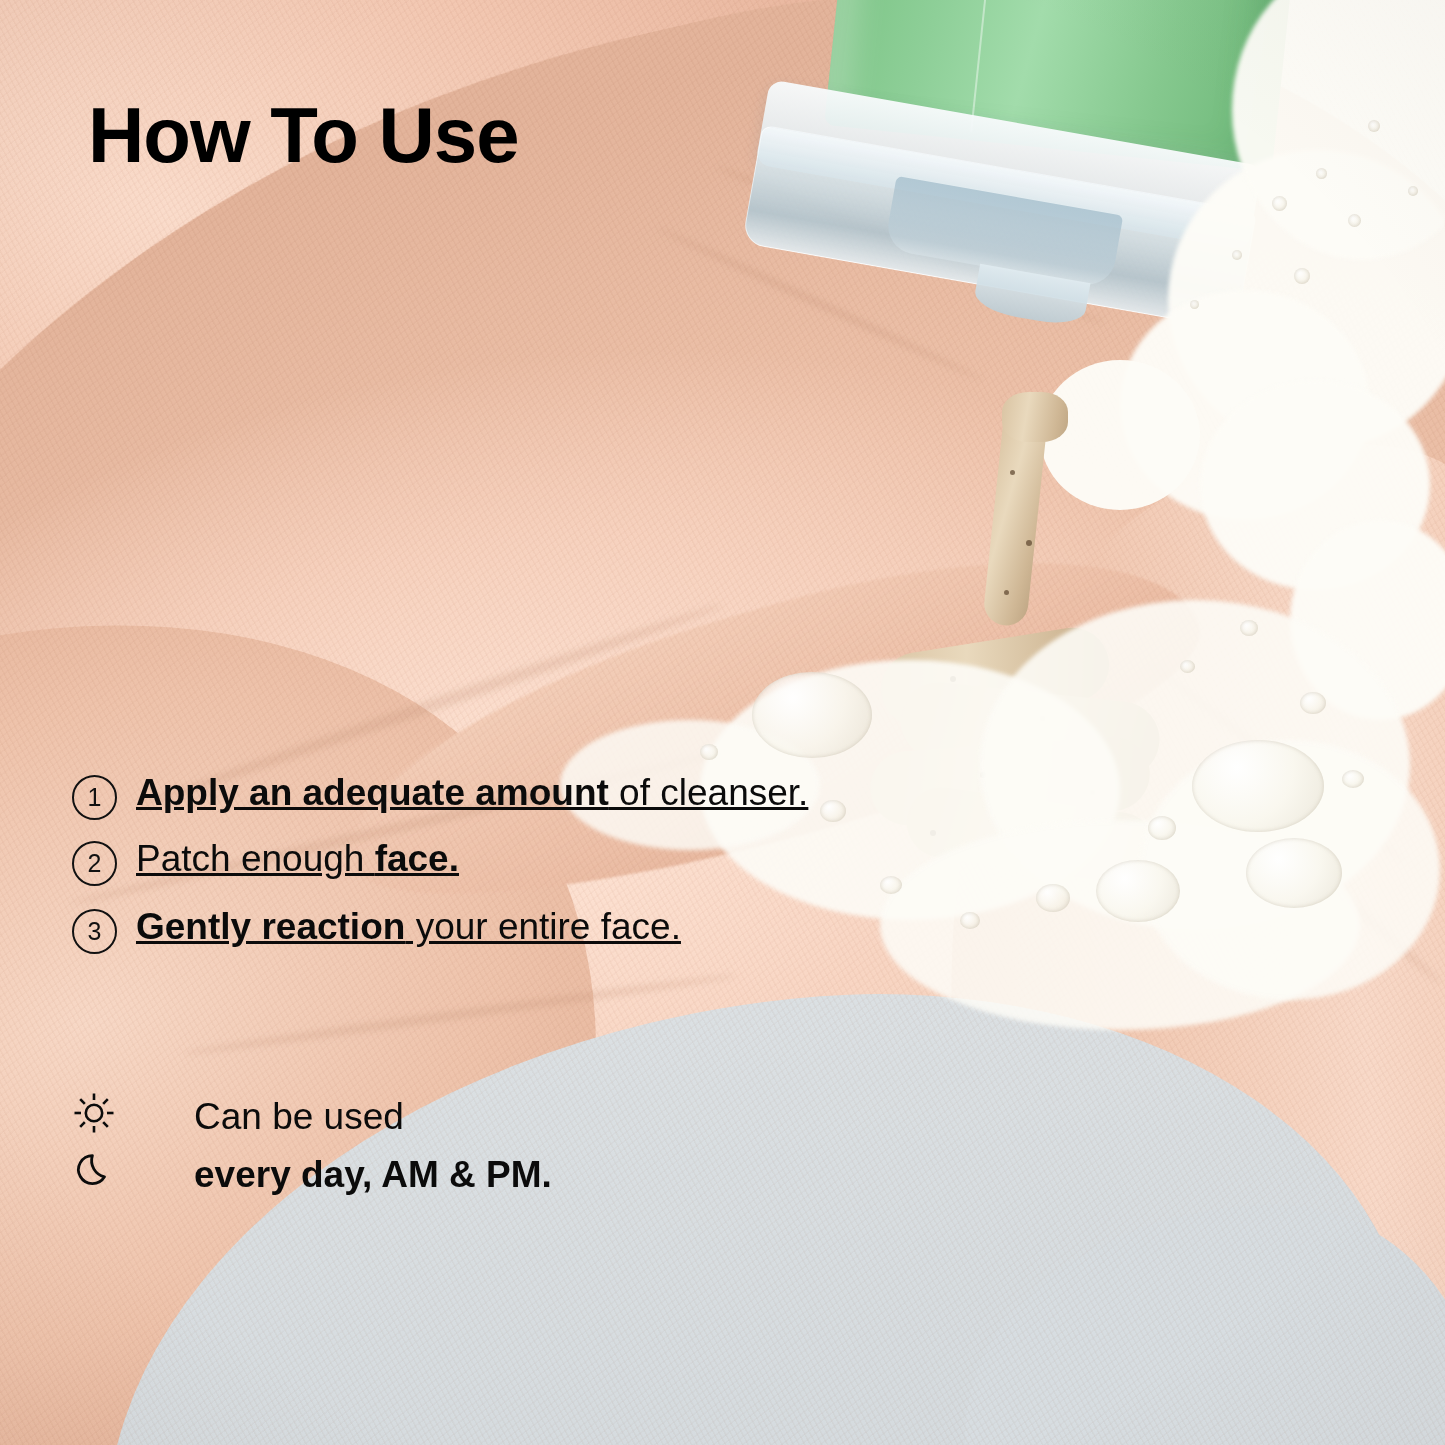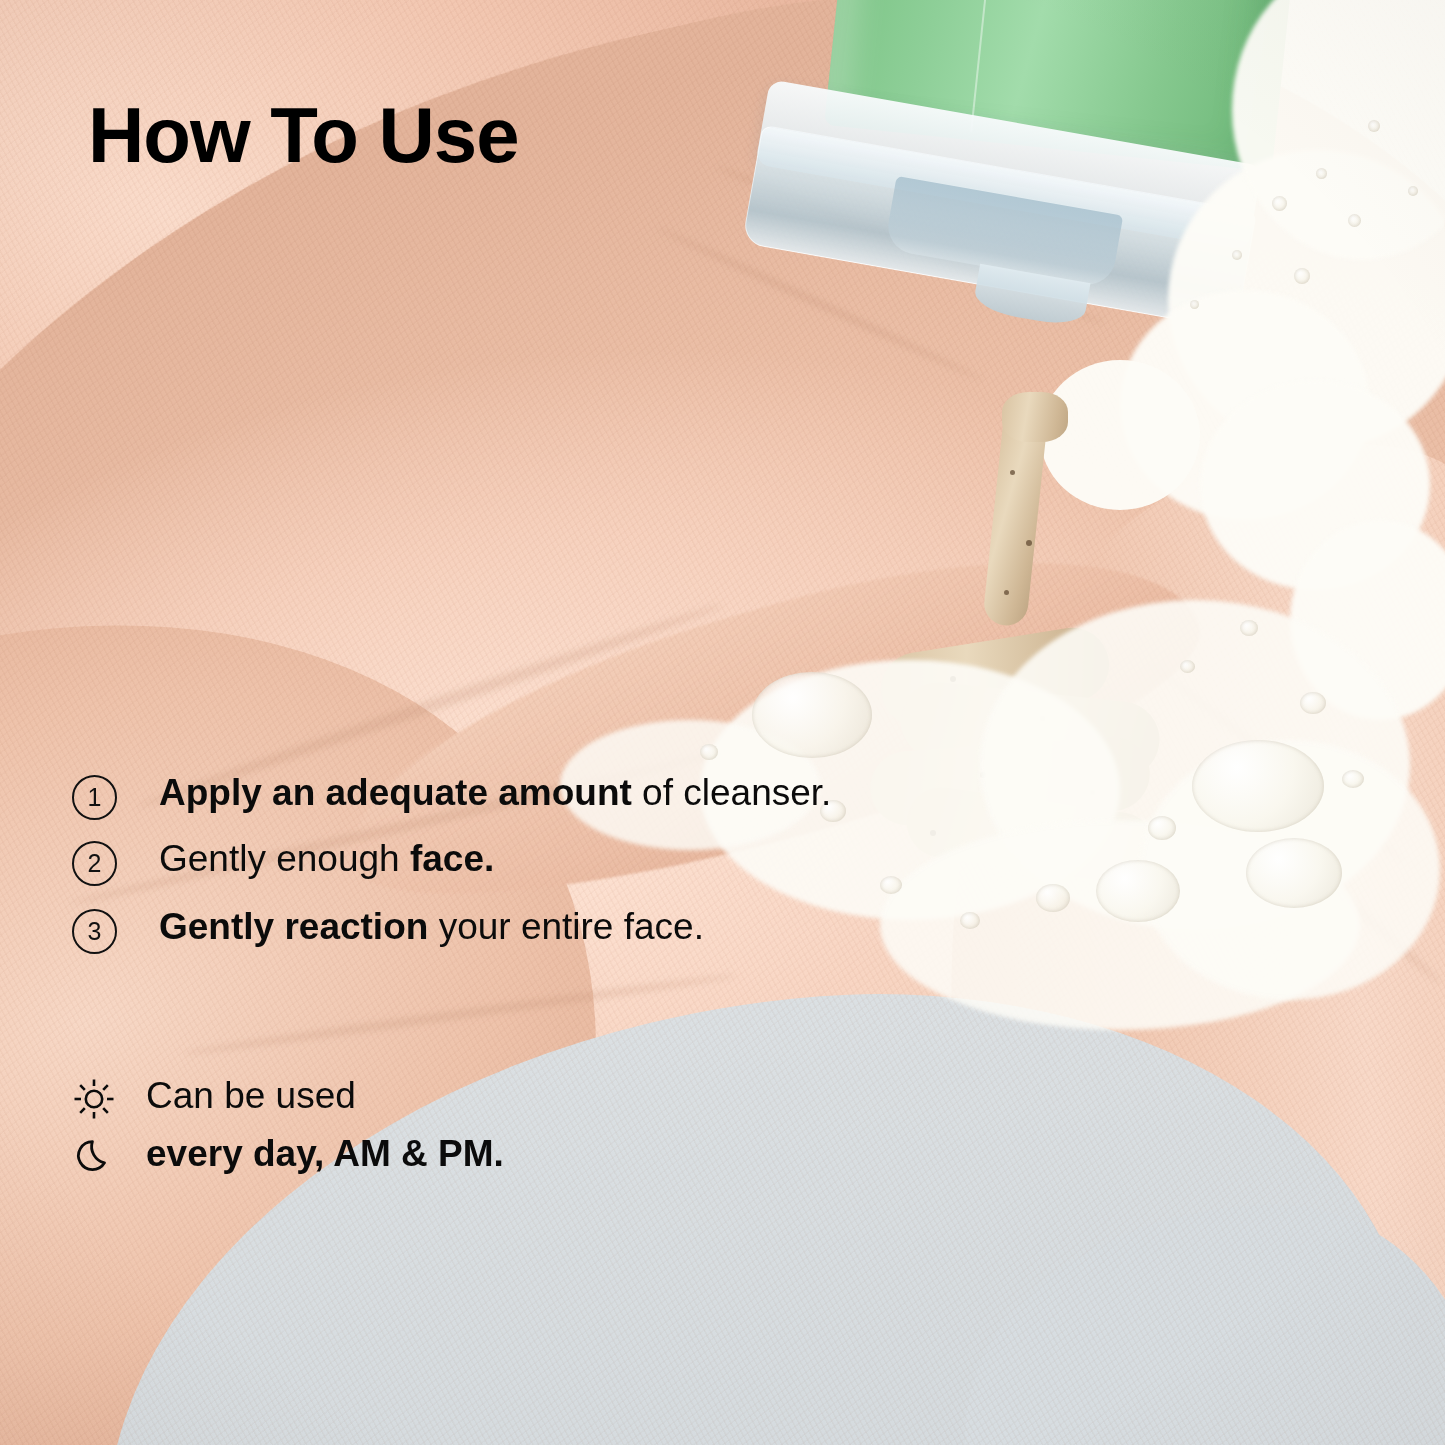--- a/index.html
+++ b/index.html
@@ -169,28 +169,29 @@
   .steps{position:absolute;left:72px;top:770px;width:1100px;}
   .step{position:relative;display:flex;align-items:flex-start;margin-bottom:16px;}
   .num{
     flex:0 0 auto;
     width:41px;height:41px;border:2px solid #111;border-radius:50%;
     display:flex;align-items:center;justify-content:center;
     font-size:25px;color:#111;line-height:1;
     margin-top:5px;
   }
   .step-text{
-    margin-left:42px;
+    margin-left:19px;
     font-size:37px;line-height:1.22;color:#0b0b0b;
     max-width:900px;
+    text-decoration:underline;
   }
   .b{font-weight:700;}
 
   .usage{position:absolute;left:72px;top:1077px;width:900px;}
-  .usage-row{display:flex;align-items:flex-start;height:58px;}
+  .usage-row{display:flex;align-items:flex-end;height:58px;gap:48px;}
   .usage-ico{flex:0 0 auto;width:44px;height:44px;margin-right:30px;display:flex;align-items:center;justify-content:center;}
   .usage-txt{font-size:37px;color:#0b0b0b;line-height:1;}
 
   .disclaimer{
     position:absolute;left:88px;top:1252px;width:1200px;
     font-size:23.5px;line-height:1.62;color:#3b2f29;
   }
 
   
   .vignette{position:absolute;inset:0;pointer-events:none;
@@ -297,21 +298,21 @@
     <div class="step">
       <div class="num">1</div>
       <div class="step-text">
         <span class="b">Apply an adequate amount</span><span> of cleanser.</span>
       </div>
     </div>
 
     <div class="step" style="margin-bottom:18px;">
       <div class="num">2</div>
       <div class="step-text">
-        <span>Gently enough </span><span class="b">face.</span>
+        <span>Patch enough </span><span class="b">face.</span>
       </div>
     </div>
 
     <div class="step">
       <div class="num">3</div>
       <div class="step-text">
         <span class="b">Gently reaction</span><span> your entire face.</span>
       </div>
     </div>
 

